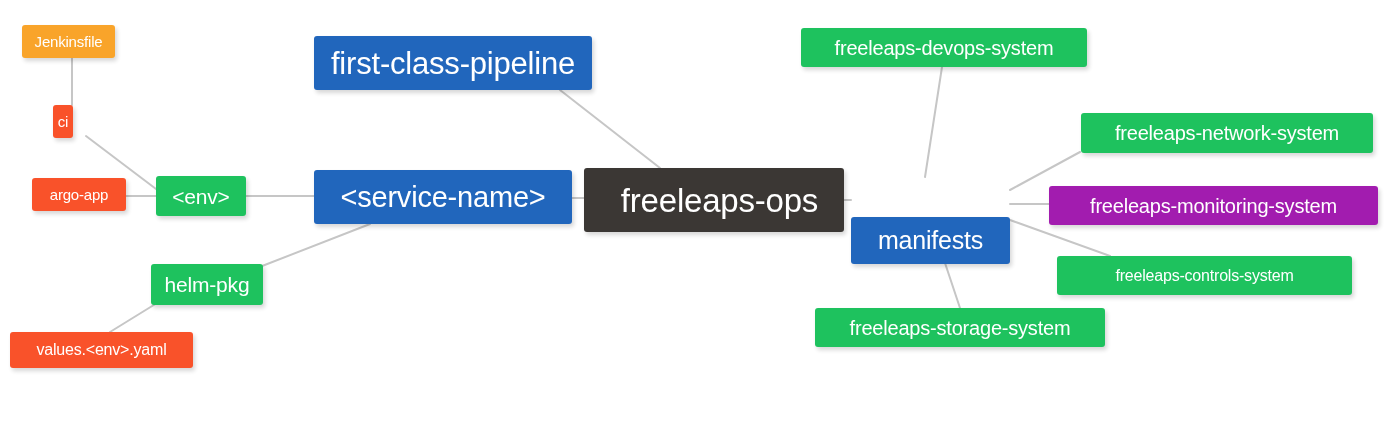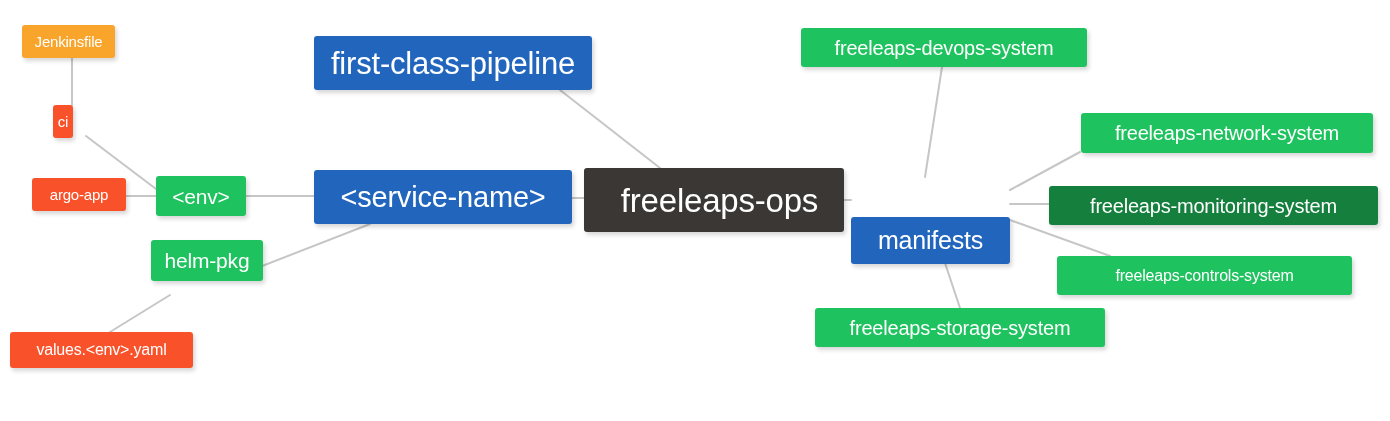--- a/index.html
+++ b/index.html
@@ -76,42 +76,42 @@
       </div>
       <div class="node" style="left: 32px; top: 178px; width: 94px; height: 33px; background: rgb(249, 82, 42); font-size: 15px;">
         <span class="node-label">argo-app</span>
       </div>
       <div class="node" style="left: 156px; top: 176px; width: 90px; height: 40px; background: rgb(30, 194, 94); font-size: 21px;">
         <span class="node-label">&lt;env&gt;</span>
       </div>
       <div class="node" style="left: 10px; top: 332px; width: 183px; height: 36px; background: rgb(249, 82, 42); font-size: 16px;">
         <span class="node-label">values.&lt;env&gt;.yaml</span>
       </div>
-      <div class="node" style="left: 151px; top: 240px; width: 112px; height: 41px; background: rgb(30, 194, 94); font-size: 21px;">
+      <div class="node" style="left: 151px; top: 264px; width: 112px; height: 41px; background: rgb(30, 194, 94); font-size: 21px;">
         <span class="node-label">helm-pkg</span>
       </div>
       <div class="node" style="left: 314px; top: 36px; width: 278px; height: 54px; background: rgb(33, 102, 188); font-size: 31px;">
         <span class="node-label">first-class-pipeline</span>
       </div>
       <div class="node" style="left: 314px; top: 170px; width: 258px; height: 54px; background: rgb(33, 102, 188); font-size: 29px;">
         <span class="node-label">&lt;service-name&gt;</span>
       </div>
       <div class="node" style="left: 584px; top: 168px; width: 260px; height: 64px; background: rgb(59, 55, 52); font-size: 33px; padding-left: 11px;">
         <span class="node-label">freeleaps-ops</span>
       </div>
       <div class="node" style="left: 851px; top: 177px; width: 159px; height: 47px; background: rgb(33, 102, 188); font-size: 25px; margin-top: 40px;">
         <span class="node-label">manifests</span>
       </div>
       <div class="node" style="left: 801px; top: 28px; width: 286px; height: 39px; background: rgb(30, 194, 94); font-size: 20px;">
         <span class="node-label">freeleaps-devops-system</span>
       </div>
       <div class="node" style="left: 1056px; top: 113px; width: 292px; height: 40px; background: rgb(30, 194, 94); font-size: 20px; margin-left: 25px;">
         <span class="node-label">freeleaps-network-system</span>
       </div>
-      <div class="node" style="left: 1049px; top: 186px; width: 329px; height: 39px; background: #15803d; font-size: 20px;">
+      <div class="node" style="left: 1049px; top: 186px; width: 329px; height: 39px; background: #a21caf; font-size: 20px;">
         <span class="node-label">freeleaps-monitoring-system</span>
       </div>
       <div class="node" style="left: 1057px; top: 256px; width: 295px; height: 39px; background: rgb(30, 194, 94); font-size: 16px;">
         <span class="node-label">freeleaps-controls-system</span>
       </div>
       <div class="node" style="left: 815px; top: 308px; width: 290px; height: 39px; background: rgb(30, 194, 94); font-size: 20px;">
         <span class="node-label">freeleaps-storage-system</span>
       </div>
     </div>
 </div>

